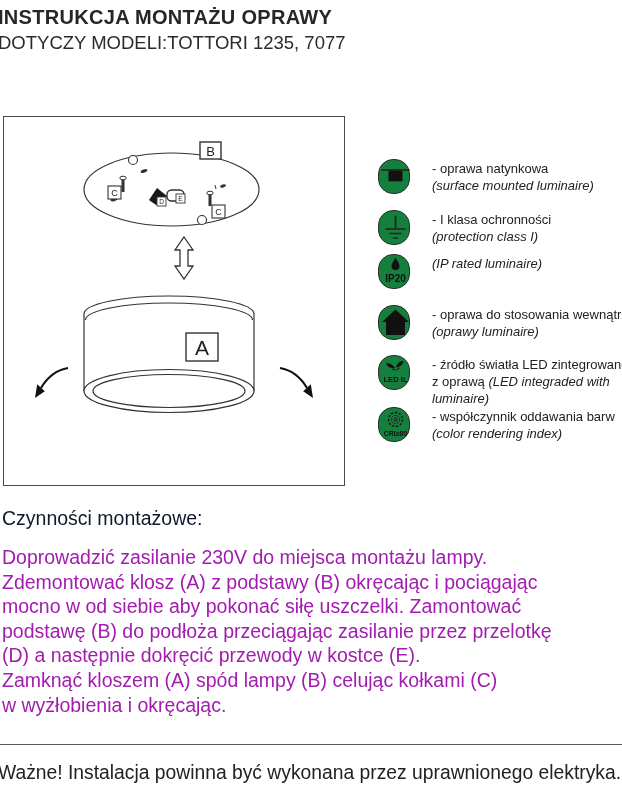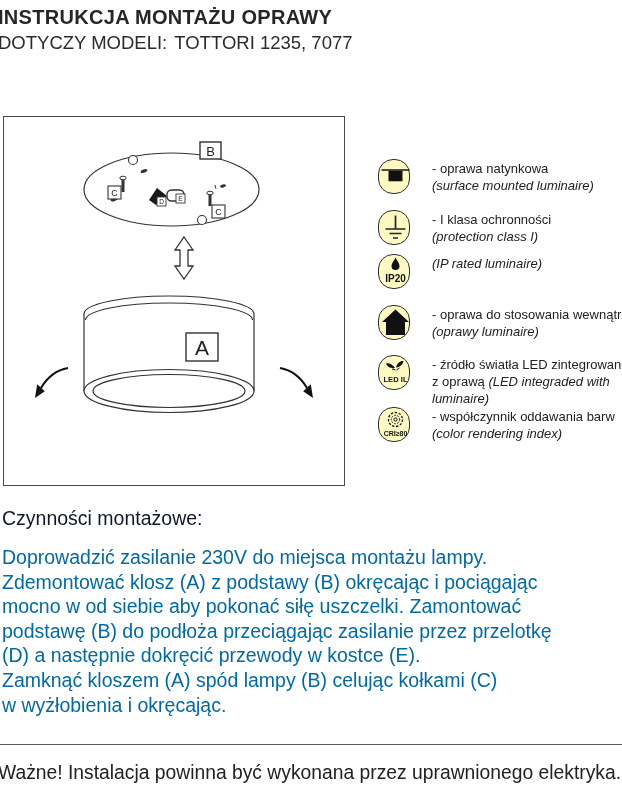--- a/index.html
+++ b/index.html
@@ -1,34 +1,34 @@
 <!DOCTYPE html>
 <html><head>
 <meta charset="utf-8">
 <style>
   html,body{margin:0;padding:0;}
   body{font-family:"Liberation Sans","DejaVu Sans",sans-serif;background:#fff;}
   #page{position:relative;width:622px;height:790px;background:#ffffff;overflow:hidden;color:#1f1f1f;}
 
   .title{position:absolute;left:-2px;top:6px;font-size:20px;font-weight:bold;letter-spacing:.3px;color:#262626;white-space:nowrap;}
   .subtitle{position:absolute;left:-2px;top:32px;font-size:18.5px;color:#2b2b2b;white-space:nowrap;}
-  .subtitle .models-value{margin-left:7px;}
+  .subtitle .models-value{}
 
   .diagram-box{position:absolute;left:3px;top:116px;width:340px;height:368px;border:1.5px solid #4a4a4a;background:#fff;}
   .diagram-box svg{position:absolute;left:0;top:0;}
 
   .feature{position:absolute;left:378px;width:244px;height:46px;}
-  .ficon{position:absolute;left:0;top:2px;width:32px;height:35px;border:1.7px solid #2e2e2e;border-radius:15px;background:#fef9c3;box-sizing:border-box;}
+  .ficon{position:absolute;left:0;top:2px;width:32px;height:35px;border:1.7px solid #2e2e2e;border-radius:15px;background:#15803d;box-sizing:border-box;}
   .ficon svg{position:absolute;left:-1px;top:-1px;}
   .ftext{position:absolute;left:54px;top:3px;width:200px;font-size:13px;line-height:17px;color:#222;}
   .ftext .en{font-style:italic;}
   .en-block .en{display:block;}
 
   .section-title{position:absolute;left:2px;top:507px;font-size:19.5px;color:#0f172a;}
-  .steps{position:absolute;left:2px;top:545px;width:620px;font-size:19.5px;line-height:24.6px;color:#0369a1;white-space:pre-line;}
+  .steps{position:absolute;left:2px;top:545px;width:620px;font-size:19.5px;line-height:24.6px;color:#a21caf;white-space:pre-line;}
   .divider{position:absolute;left:0;top:744px;width:622px;border-top:1.5px solid #5a5a5a;}
   .warning{position:absolute;left:-2px;top:762px;width:630px;font-size:19.3px;color:#222;white-space:nowrap;}
 </style>
 </head>
 <body>
 
 <div id="page">
 
   <div class="title">INSTRUKCJA MONTAŻU OPRAWY</div>
   <div class="subtitle">

